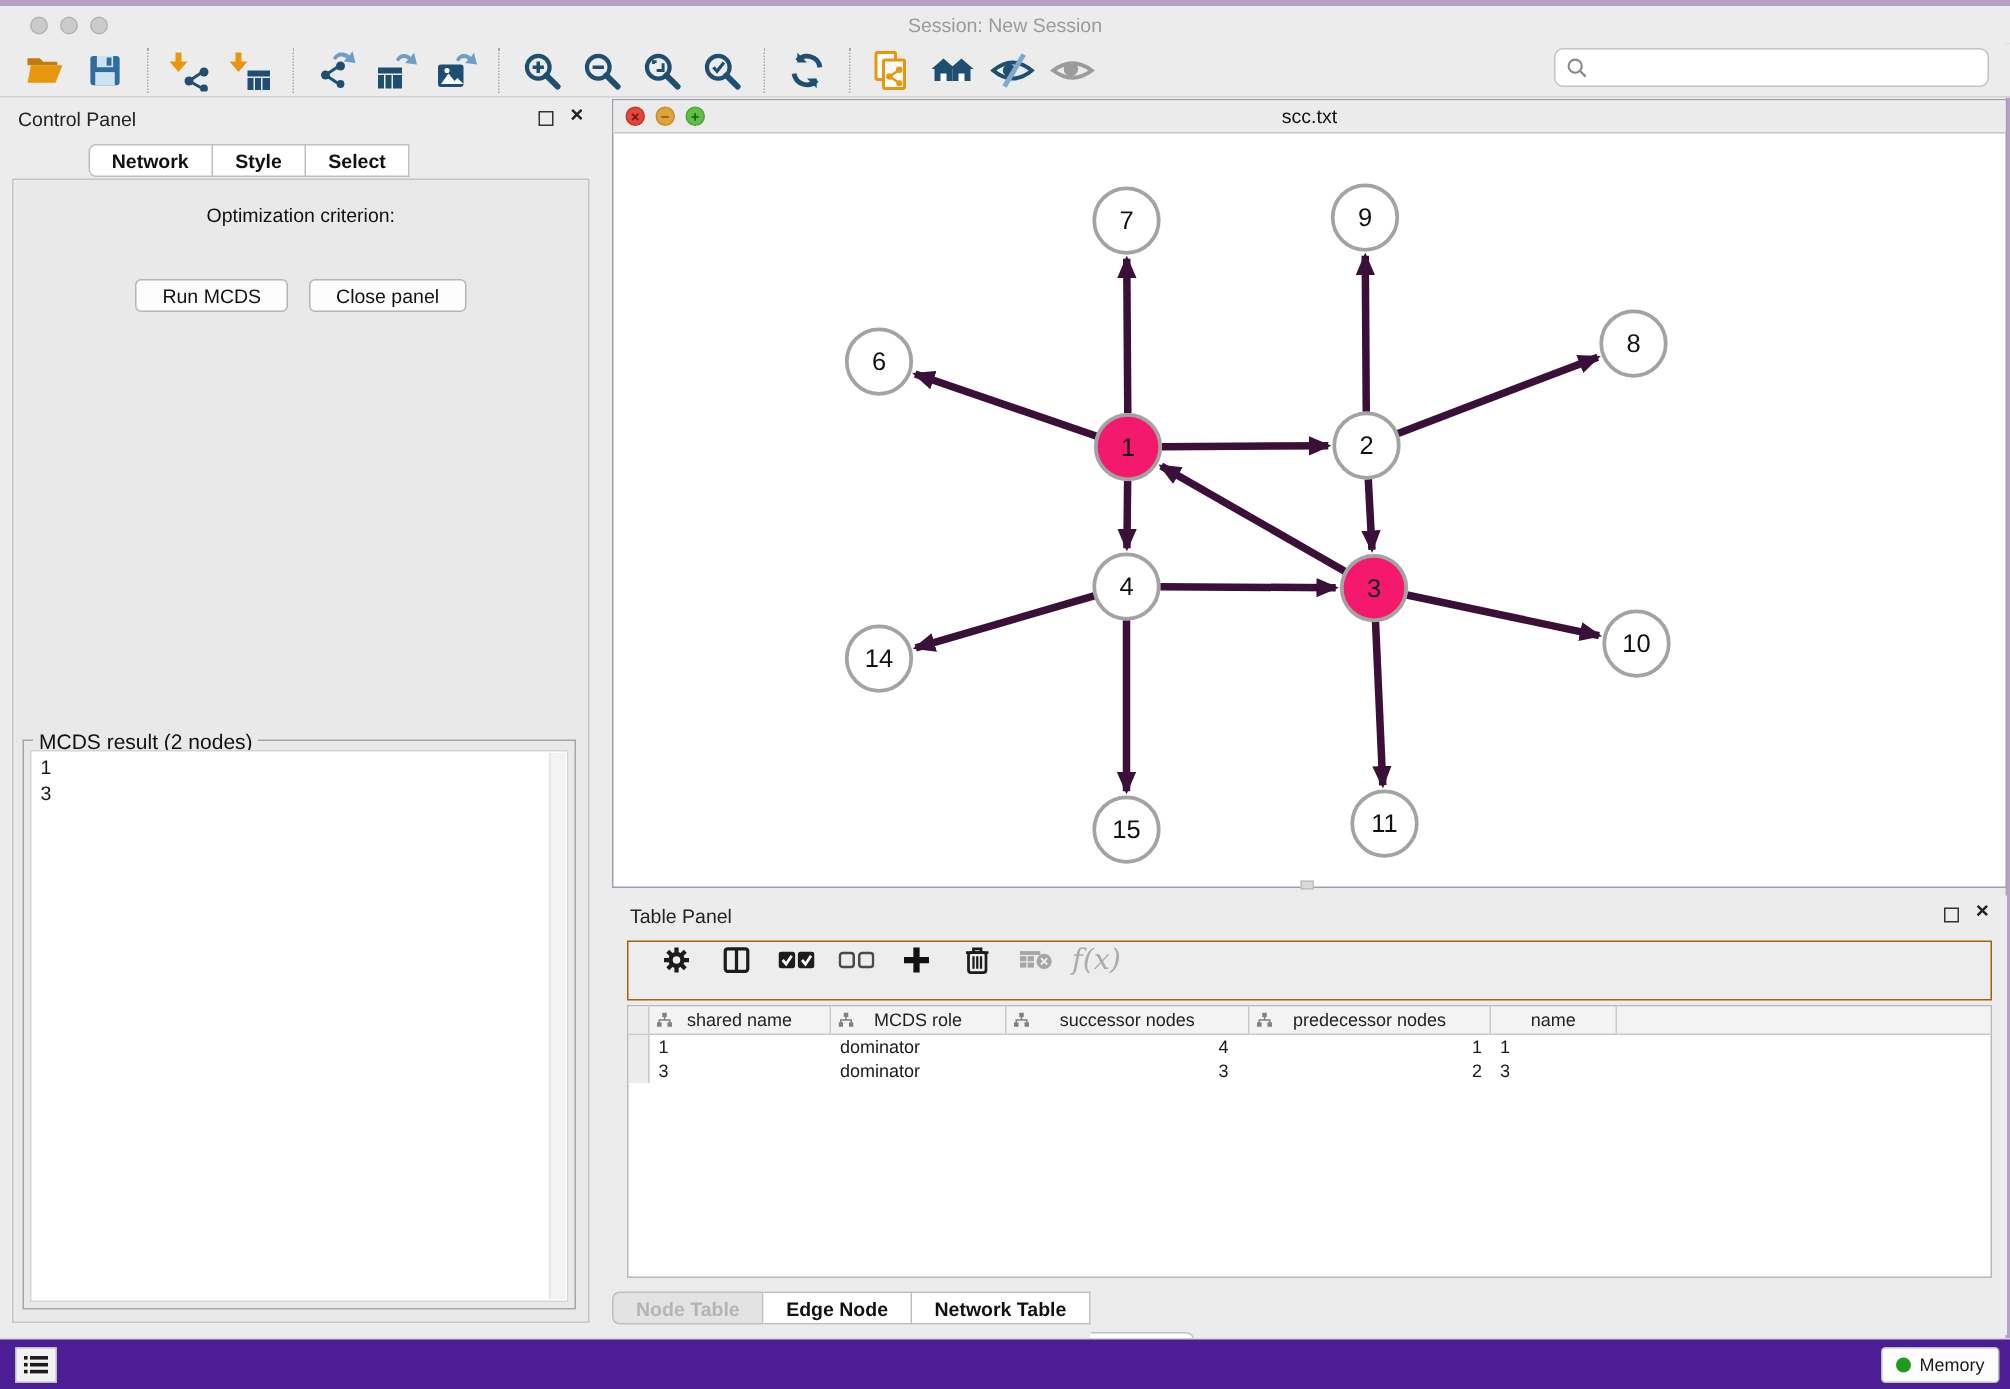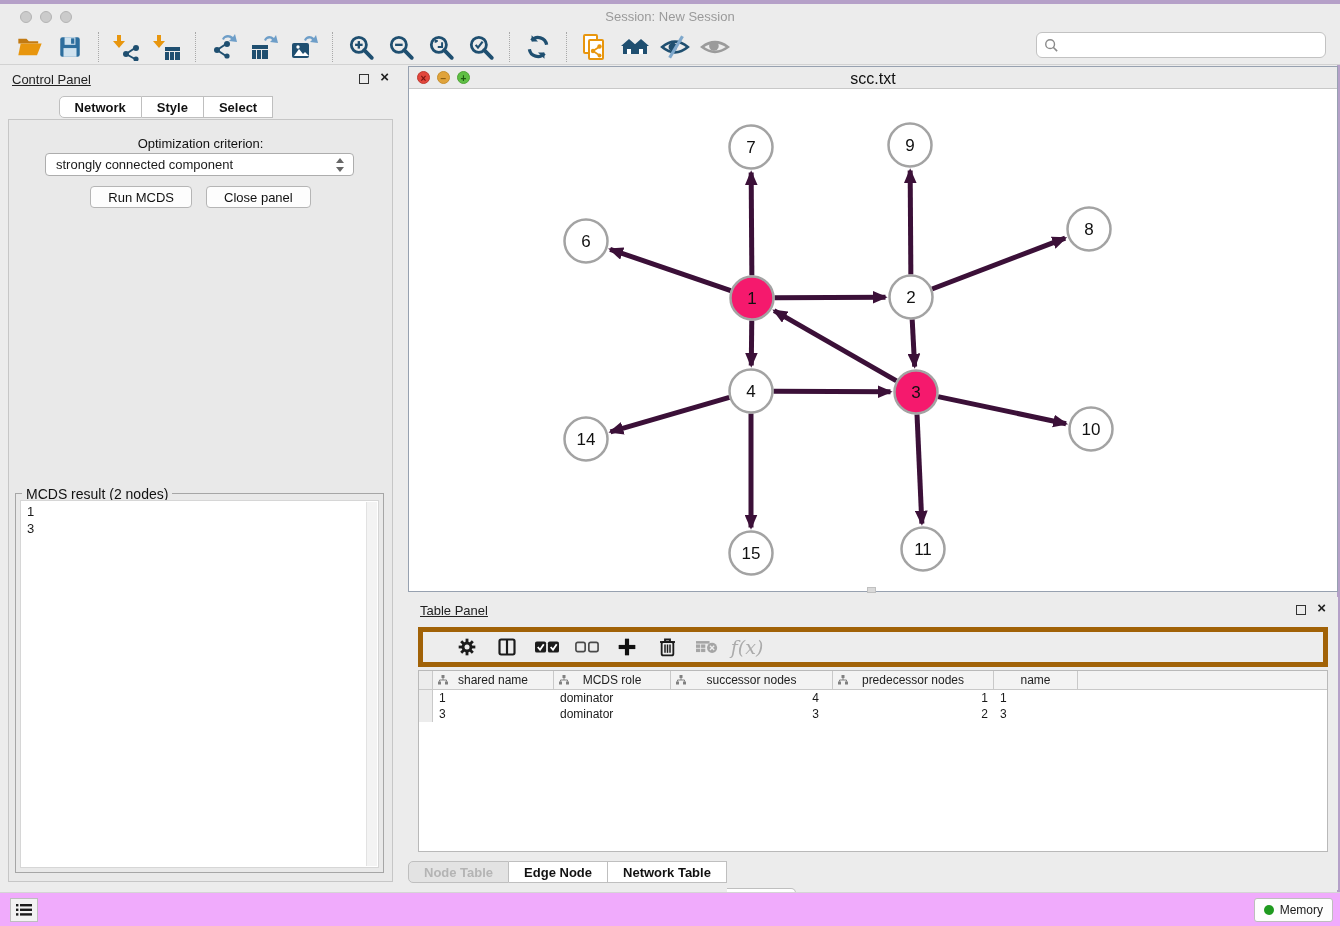--- a/index.html
+++ b/index.html
@@ -23,21 +23,21 @@
   .toolbar { top:29px; left:0; width:100%; height:36px; background:#ECECEC;
              border-bottom:1px solid #D2D2D2; display:flex; align-items:center; padding-left:10px; }
   .tbicon { width:30px; height:30px; margin:0 5px; display:flex; align-items:center; justify-content:center; }
   .tbsep { width:1px; height:30px; border-left:1px dotted #A9A9A9; margin:0 8px; }
   .searchbox { position:absolute; right:14px; top:3px; width:290px; height:26px; background:#FFF;
                border:1px solid #C2C2C2; border-radius:6px; display:flex; align-items:center; padding-left:7px; }
   .searchbox input { border:none; outline:none; flex:1; font-size:12px; margin-left:5px; background:transparent; }
 
   
   .control-panel { left:0; top:66px; width:401px; height:824px; background:#ECECEC; }
-  .panel-title { position:absolute; top:6px; left:12px; font-size:13px; color:#222;text-decoration:underline; }
+  .panel-title { position:absolute; top:6px; left:12px; font-size:13px; color:#222; }
   .float-btn { position:absolute; top:8px; width:10px; height:10px; border:1.5px solid #333; }
   .close-btn { position:absolute; top:2px; font-size:15px; font-weight:bold; color:#222; line-height:18px; }
 
   .cp-tabs { position:absolute; top:30px; left:0; width:100%; display:flex; justify-content:center; }
   .tab { height:22px; padding:0 15px; background:#FFF; border:1px solid #BFBFBF; border-left:none;
          font-size:13px; font-weight:600; color:#111; display:flex; align-items:center; }
   .tab.first { border-left:1px solid #BFBFBF; border-radius:5px 0 0 5px; }
   .tab.last  { border-radius:0 5px 5px 0;margin-top:27px; }
   .tab.disabled-selected { background:#E3E3E3; color:#B4B4B4; font-weight:600; }
 
@@ -60,51 +60,51 @@
   .result-legend { position:absolute; top:-8px; left:6px; background:#E9E9E9; padding:0 4px; font-size:14px; color:#111; }
   .result-area { position:absolute; left:4px; right:4px; top:6px; bottom:4px; background:#FFF;
                  border:1px solid #D6D6D6; font-size:13px; line-height:17px; padding:2px 6px; }
   .result-scroll { position:absolute; top:1px; bottom:1px; right:1px; width:11px; background:#F3F3F3; border-left:1px solid #E2E2E2; }
 
   
   .net-window { left:408px; top:66px; width:930px; height:526px; background:#FFF;
                 border:1px solid #97A1B0; }
   .net-titlebar { position:absolute; top:0; left:0; width:100%; height:22px; background:#EBEBEB;
                   border-bottom:1px solid #C8C8C8; }
-  .net-title { position:absolute; width:100%; text-align:center; top:3px; font-size:16px; color:#111; }
+  .net-title { position:absolute; width:100%; text-align:center; top:3px; font-size:13px; color:#111; }
   .tl2 { position:absolute; top:4px; width:13px; height:13px; border-radius:50%; text-align:center;
          font-size:10px; font-weight:bold; line-height:13px; }
   .tl2-red    { background:#E2463C; border:1px solid #C03A30; color:#7A1410; }
   .tl2-yellow { background:#E0A33B; border:1px solid #C78F2D; color:#8A5D10; }
   .tl2-green  { background:#5FBF45; border:1px solid #4FA437; color:#1E5B12; }
   .net-canvas { position:absolute; top:22px; left:0; }
   .resize-nub { position:absolute; bottom:-2px; left:458px; width:9px; height:6px; background:#D9D9D9; border:1px solid #C0C0C0; }
 
   
   .table-panel { left:408px; top:597px; width:930px; height:293px; background:#ECECEC; }
   .tp-toolbar { position:absolute; left:10px; right:10px; top:30px; height:40px; background:#EDEDED;
-                border:5px solid #a16207; display:flex; align-items:center; padding-left:32px; gap:16px; }
+                border:1px solid #a16207; display:flex; padding-left:20px; gap:16px; }
   .tpicon { width:24px; height:24px; display:flex; align-items:center; justify-content:center; }
   .fx { font-family:"DejaVu Serif",serif; font-style:italic; font-size:19px; color:#ABABAB; }
 
   .tp-table { position:absolute; left:10px; right:10px; top:73px; height:182px; background:#FFF;
               border:1px solid #B9B9B9; overflow:hidden; }
   .thead { display:flex; height:19px; background:#F3F3F3; border-bottom:1px solid #C9C9C9; }
   .th { display:flex; align-items:center; justify-content:center; gap:5px; font-size:12px; color:#222;
         border-right:1px solid #C9C9C9; position:relative; }
   .th .tree { position:absolute; left:5px; }
   .gutter { width:14px; background:#ECECEC; border-right:1px solid #C9C9C9; }
   .trow { display:flex; height:16px; font-size:12px; align-items:center; }
   .td { padding:0 6px; }
   .td.ra { text-align:right; }
 
   .tp-tabs { position:absolute; top:264px; left:0; width:100%; display:flex; }
 
   
-  .statusbar { left:0; top:892px; width:100%; height:34px; background:#f0abfc; border-top:1px solid #D5D5D5; }
+  .statusbar { left:0; top:892px; width:100%; height:34px; background:#4c1d95; border-top:1px solid #D5D5D5; }
   .list-btn { position:absolute; left:10px; top:5px; width:28px; height:24px; background:#F2F2F2;
               border:1px solid #BDBDBD; display:flex; align-items:center; justify-content:center; }
   .memory-btn { position:absolute; right:7px; top:5px; height:24px; padding:0 9px; background:#FDFDFD;
                 border:1px solid #BDBDBD; border-radius:3px; display:flex; align-items:center; gap:6px; font-size:12px; }
   .mem-dot { width:10px; height:10px; border-radius:50%; background:#1F9A1F; }
 </style>
 </head>
 <body>
 
 <div class="abs top-strip"></div>
@@ -278,27 +278,20 @@
 
   <div class="cp-tabs">
     <div class="tab first">Network</div>
     <div class="tab">Style</div>
     <div class="tab">Select</div>
     <div class="tab last disabled-selected">MCDS</div>
   </div>
 
   <div class="cp-box">
     <div class="opt-label">Optimization criterion:</div>
-    <div class="dropdown">
-      <span>strongly connected component</span>
-      <span class="dd-arrows">
-          <span class="up"></span>
-          <span class="down"></span>
-        </span>
-    </div>
     <div class="cp-buttons">
       <div class="btn">Run MCDS</div>
       <div class="btn">Close panel</div>
     </div>
 
     <div class="result-group">
       <div class="result-legend">MCDS result (2 nodes)</div>
       <div class="result-area">
         <div>1</div>
         <div>3</div>

